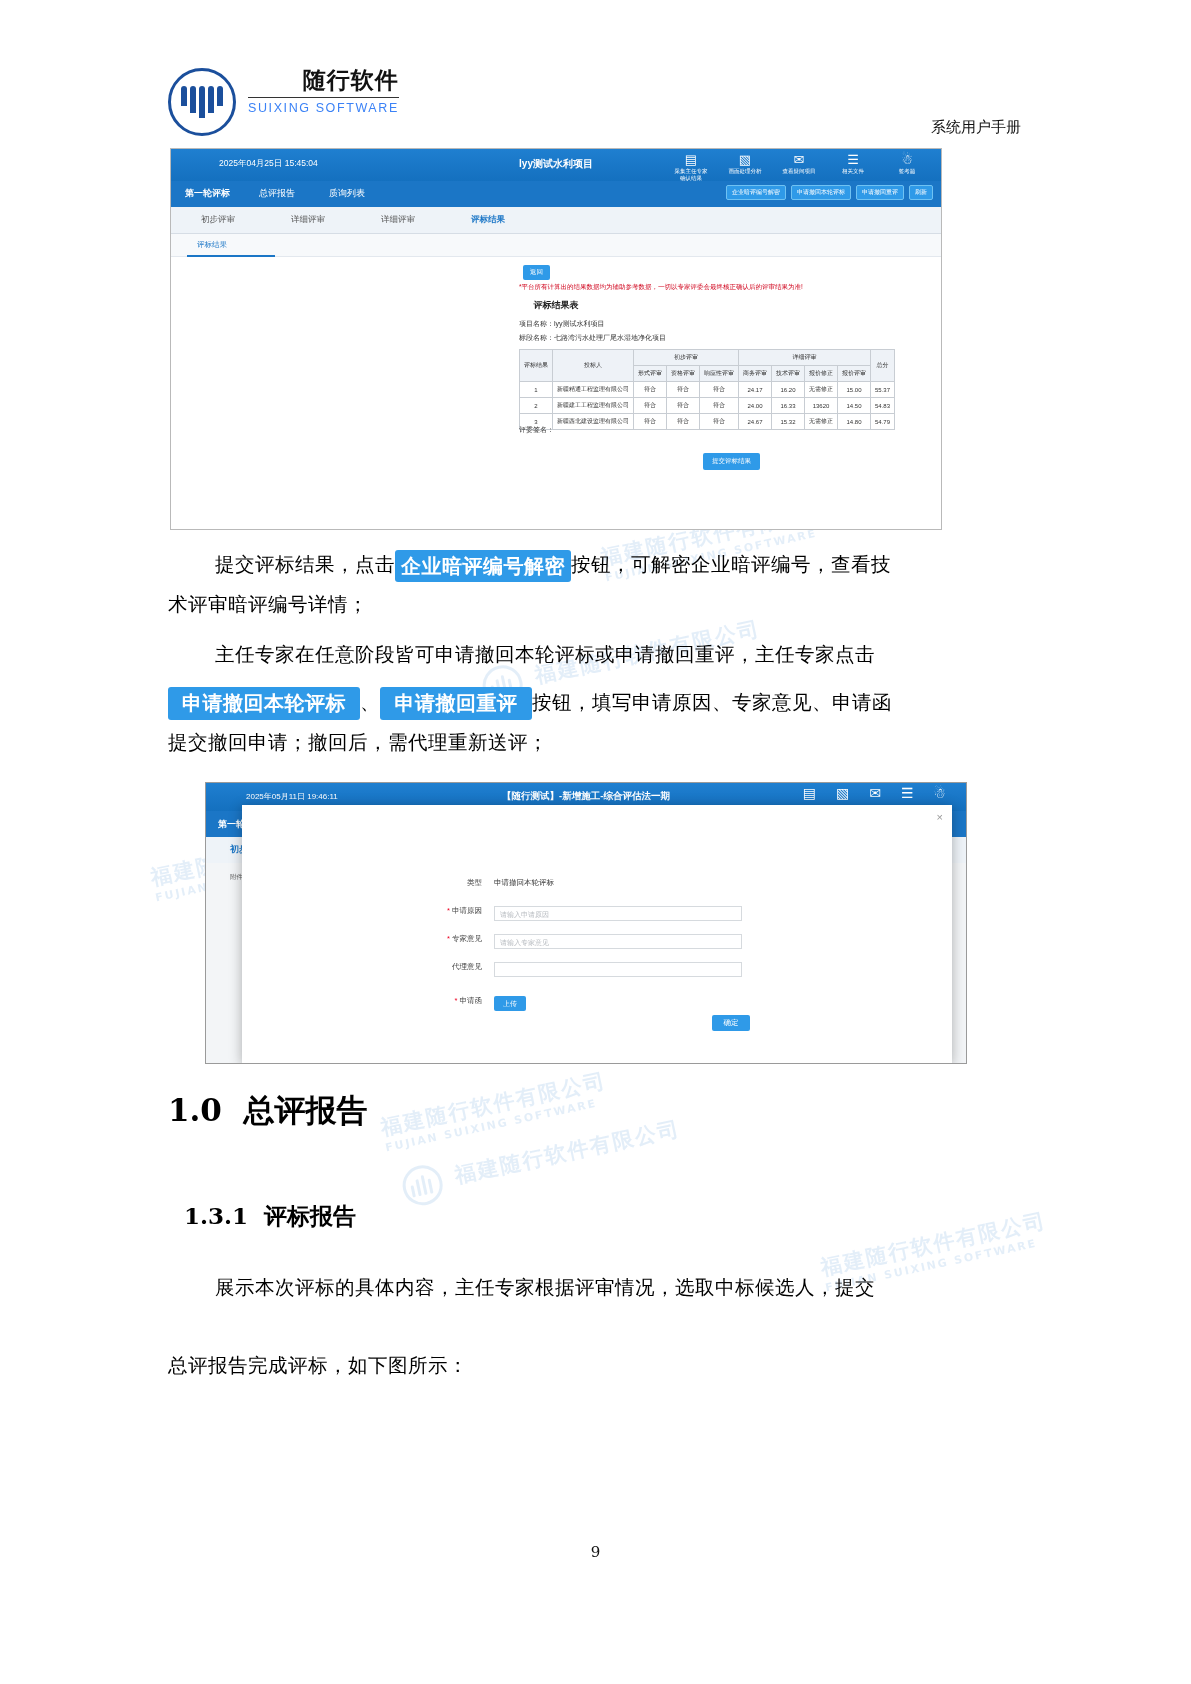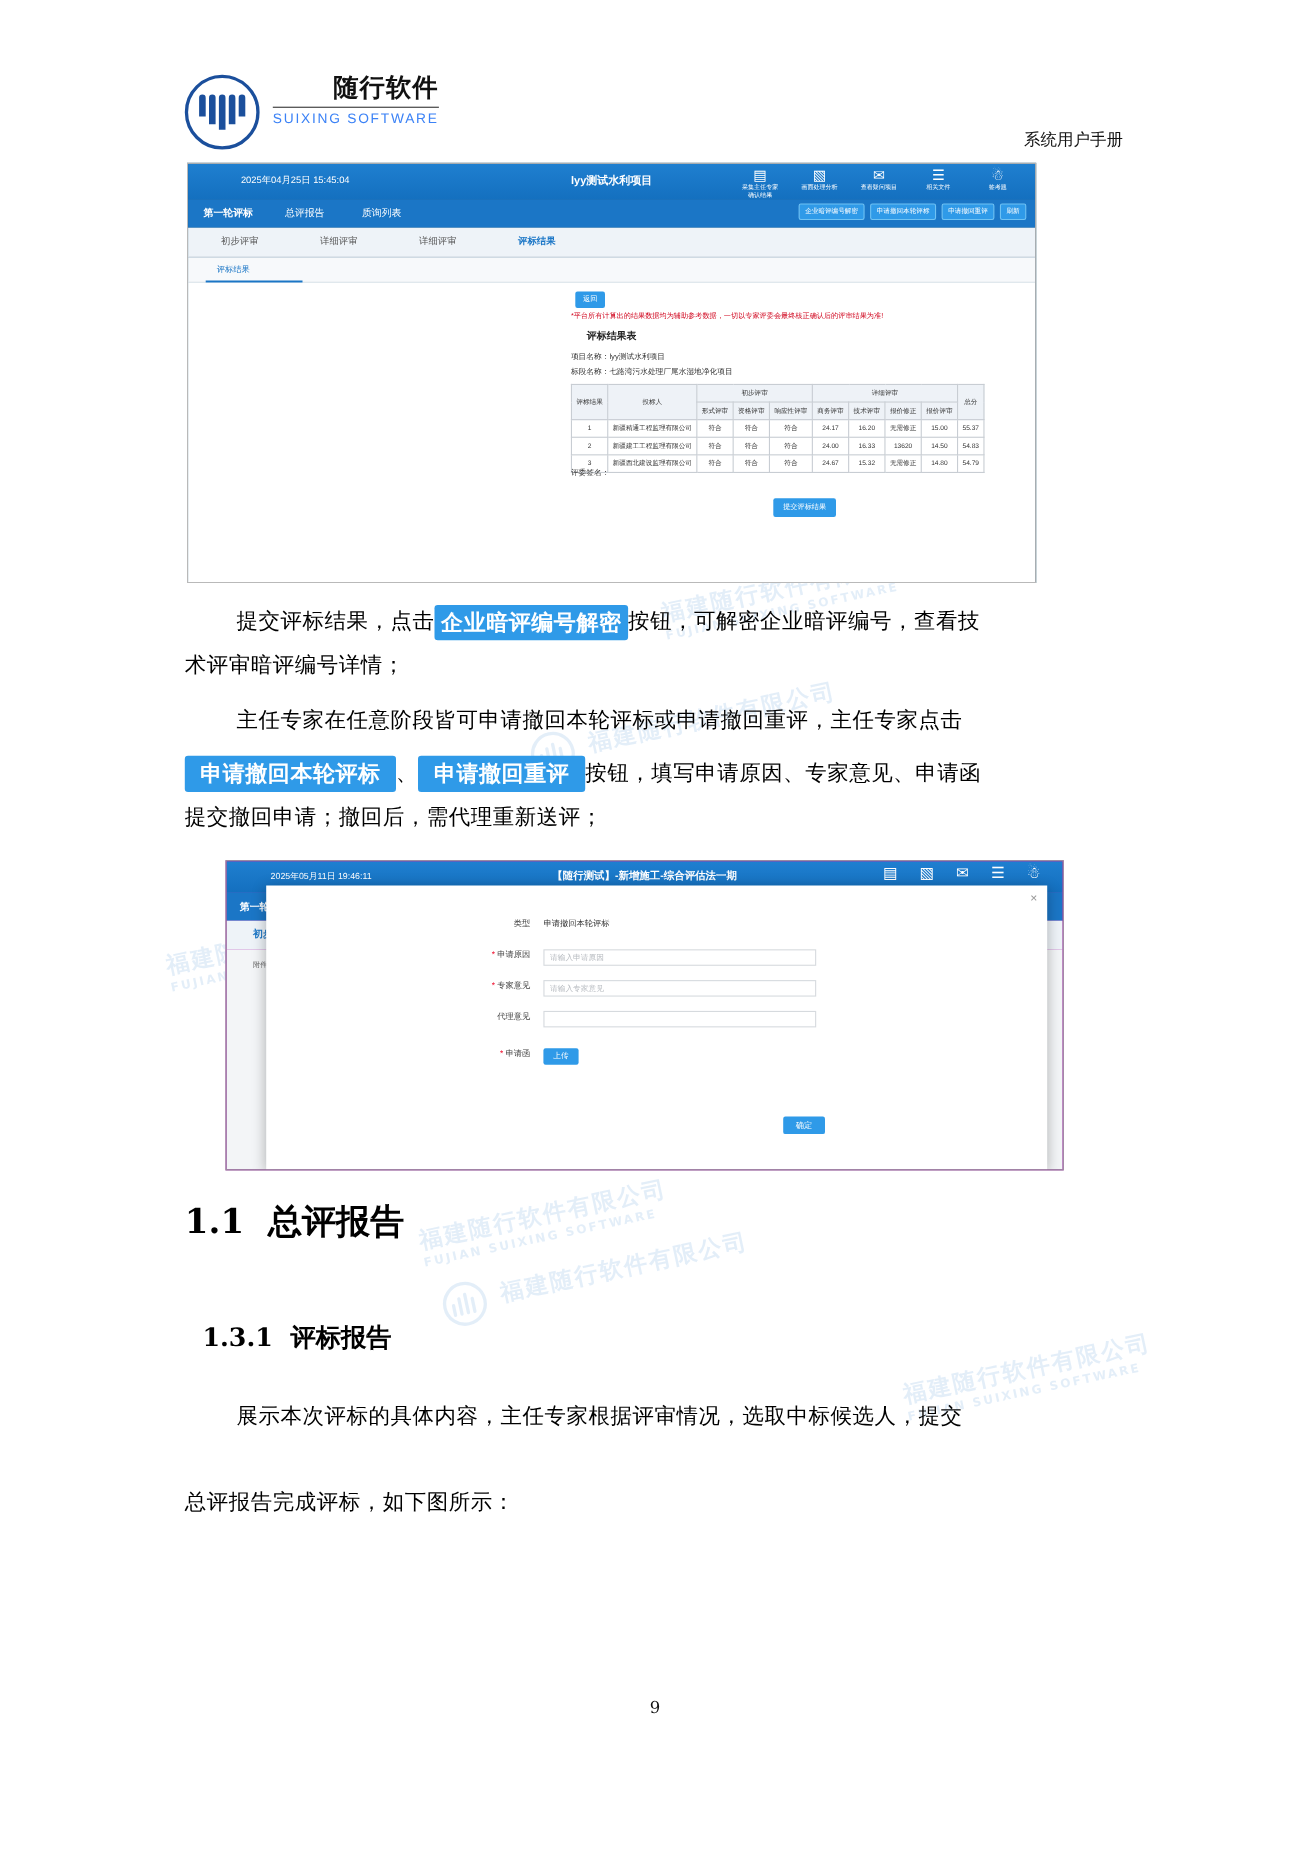--- a/index.html
+++ b/index.html
@@ -18,21 +18,21 @@
   .logo-mark .bars i:nth-child(2){height:27px;}
   .logo-mark .bars i:nth-child(3){height:32px;}
   .logo-mark .bars i:nth-child(4){height:27px;}
   .logo-mark .bars i:nth-child(5){height:20px;}
   .logo-text{margin-left:12px;}
   .logo-cn{font-size:23px;font-weight:bold;color:#111;letter-spacing:1px;line-height:1.1;font-family:"DejaVu Sans",sans-serif;text-align:right;}
   .logo-en{font-size:12.5px;color:#3b82f6;letter-spacing:1.6px;margin-top:4px;border-top:1px solid #333;padding-top:3px;display:inline-block;}
   .hdr-right{position:absolute;right:170px;top:118px;font-size:15px;color:#111;font-family:"DejaVu Sans",sans-serif;}
 
   
-  .fig1{position:absolute;left:170px;top:148px;width:770px;height:380px;border:1px solid #b9b9b9;background:#0c4a6e;overflow:hidden;}
+  .fig1{position:absolute;left:170px;top:148px;width:770px;height:380px;border:1px solid #b9b9b9;background:#86efac;overflow:hidden;}
   .app-top{height:32px;background:linear-gradient(180deg,#1f7fd0,#1470bf);position:relative;color:#fff;}
   .app-top .date{position:absolute;left:48px;top:9px;font-size:8.5px;}
   .app-top .title{position:absolute;left:0;right:0;top:8px;text-align:center;font-size:10px;font-weight:bold;}
   .app-top .ico-group{position:absolute;right:14px;top:3px;display:flex;gap:14px;}
   .app-top .ico{width:40px;text-align:center;font-size:5.5px;line-height:1.25;}
   .app-top .ico b{display:block;font-size:13px;font-weight:normal;}
   .app-tabs{height:26px;background:#1b76c6;position:relative;}
   .app-tabs .t{position:absolute;top:6px;font-size:9px;color:#fff;}
   .app-tabs .t.sel{font-weight:bold;}
   .app-tabs .btns{position:absolute;right:8px;top:4px;display:flex;gap:5px;}
@@ -68,21 +68,21 @@
   .f2-top .ico-group{position:absolute;right:20px;top:2px;display:flex;gap:20px;}
   .f2-top .ico{font-size:14px;}
   .f2-tabs{height:26px;background:#1b76c6;position:relative;}
   .f2-tabs .t{position:absolute;left:12px;top:7px;font-size:9px;color:#fff;font-weight:bold;}
   .f2-sub{height:26px;background:#eef3f8;position:relative;}
   .f2-sub .s{position:absolute;left:24px;top:6px;font-size:9px;color:#1b76c6;font-weight:bold;}
   .f2-page{height:200px;background:#f3f5f7;position:relative;}
   .f2-page .smalltxt{position:absolute;left:24px;top:10px;font-size:6.5px;color:#666;}
   .modal{position:absolute;left:36px;top:22px;width:710px;height:258px;background:#fff;box-shadow:0 2px 12px rgba(0,0,0,.3);}
   .modal .close{position:absolute;right:9px;top:6px;font-size:11px;color:#999;}
-  .modal .row{position:absolute;left:0;width:100%;height:22px;}
+  .modal .row{position:absolute;left:0;width:100%;height:22px;margin-top:43px;}
   .modal .lbl{position:absolute;font-size:7.5px;color:#444;text-align:right;width:110px;}
   .modal .req{color:#e02;margin-right:2px;}
   .modal .val{position:absolute;left:252px;font-size:7.5px;color:#333;}
   .modal .inp{position:absolute;left:252px;width:248px;height:15px;border:1px solid #d6dade;background:#fff;font-size:7px;color:#b7bbc0;line-height:15px;padding-left:5px;box-sizing:border-box;}
   .modal .upload{position:absolute;left:252px;width:32px;height:15px;background:#2f9ae8;color:#fff;font-size:7px;line-height:15px;text-align:center;border-radius:2px;}
   .modal .ok{position:absolute;left:470px;top:210px;width:38px;height:16px;background:#2f9ae8;color:#fff;font-size:7.5px;line-height:16px;text-align:center;border-radius:2px;}
 
   
   h2.sec{position:absolute;font-size:31px;font-weight:bold;color:#000;margin:0;font-family:"DejaVu Serif",serif;}
   h3.sec{position:absolute;font-size:23px;font-weight:bold;color:#000;margin:16px;font-family:"DejaVu Serif",serif;}
@@ -314,21 +314,21 @@
       <div class="row" style="top:148px;">
         <div class="lbl" style="left:130px;"><span class="req">*</span><span>申请函</span></div>
         <div class="upload">上传</div>
       </div>
 
       <div class="ok">确定</div>
     </div>
   </div>
 
   <h2 class="sec" style="left:168px;top:1090px;">
-    <span>1.1</span>
+    <span>1.0</span>
     &nbsp;<span>总评报告</span>
   </h2>
 
   <h3 class="sec" style="left:168px;top:1185px;">
     <span>1.3.1</span>
     &nbsp;<span>评标报告</span>
   </h3>
 
   <div class="para" style="left:215px;top:1268px;width:760px;">展示本次评标的具体内容，主任专家根据评审情况，选取中标候选人，提交</div>
   <div class="para" style="left:168px;top:1310px;width:810px;margin-top:36px;">总评报告完成评标，如下图所示：</div>

